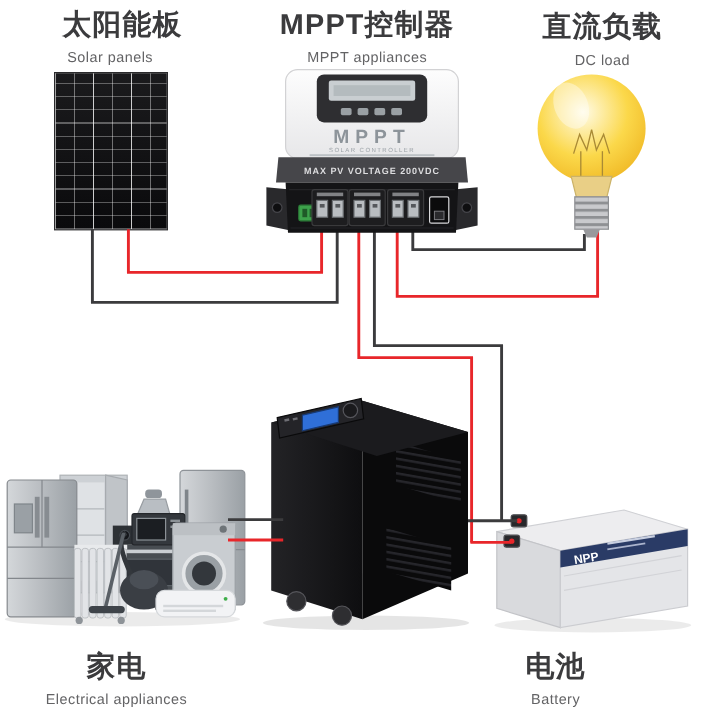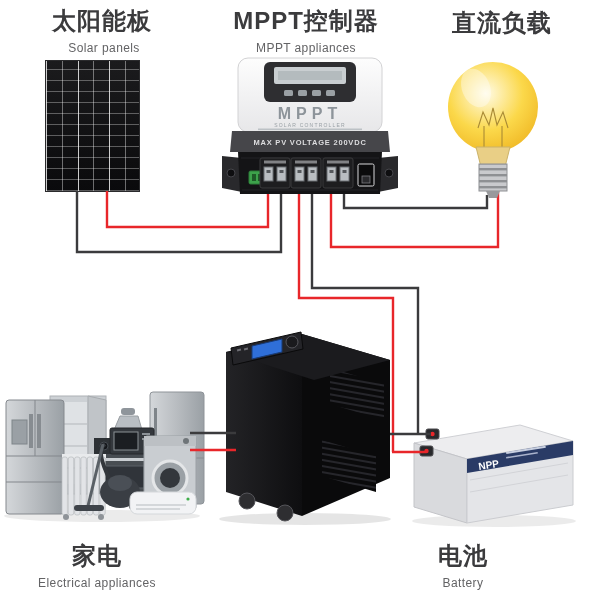--- a/index.html
+++ b/index.html
@@ -1,20 +1,20 @@
 <!DOCTYPE html>
 <html><head>
 <meta charset="utf-8">
 <style>
   html,body{margin:0;padding:0;background:#fff;}
   body{width:600px;height:600px;position:relative;overflow:hidden;
        font-family:"Liberation Sans",sans-serif;}
   .label-block{position:absolute;text-align:center;}
   .label-block .cn{font-size:24px;color:#3b3b3d;font-weight:600;letter-spacing:1px;line-height:1.1;}
-  .label-block .en{font-size:12px;color:#636365;margin-top:7px;letter-spacing:.4px;text-align:center;}
+  .label-block .en{font-size:12px;color:#636365;margin-top:7px;letter-spacing:.4px;}
   #lbl-solar{left:32px;top:8px;text-align:left;margin-left:20px;}
   #lbl-solar .en{margin-left:4px;}
   #lbl-mppt{left:216px;top:8px;width:180px;}
   #lbl-dc{left:432px;top:10px;width:140px;}
   #lbl-appl{left:27px;top:543px;width:140px;}
   #lbl-inv{left:167px;top:543px;width:140px;}
   #lbl-bat{left:393px;top:543px;width:140px;}
   
   #solar-panel{position:absolute;left:45px;top:60px;width:95px;height:132px;
     border:1px solid #2a2a2c;box-sizing:border-box;
@@ -31,20 +31,21 @@
 <div class="label-block" id="lbl-solar">
   <div class="cn">太阳能板</div>
   <div class="en">Solar panels</div>
 </div>
 <div class="label-block" id="lbl-mppt">
   <div class="cn">MPPT控制器</div>
   <div class="en">MPPT appliances</div>
 </div>
 <div class="label-block" id="lbl-dc">
   <div class="cn">直流负载</div>
+  <div class="en">DC load</div>
 </div>
 <div class="label-block" id="lbl-appl">
   <div class="cn">家电</div>
   <div class="en">Electrical appliances</div>
 </div>
 <div class="label-block" id="lbl-inv">
 </div>
 <div class="label-block" id="lbl-bat">
   <div class="cn">电池</div>
   <div class="en">Battery</div>

